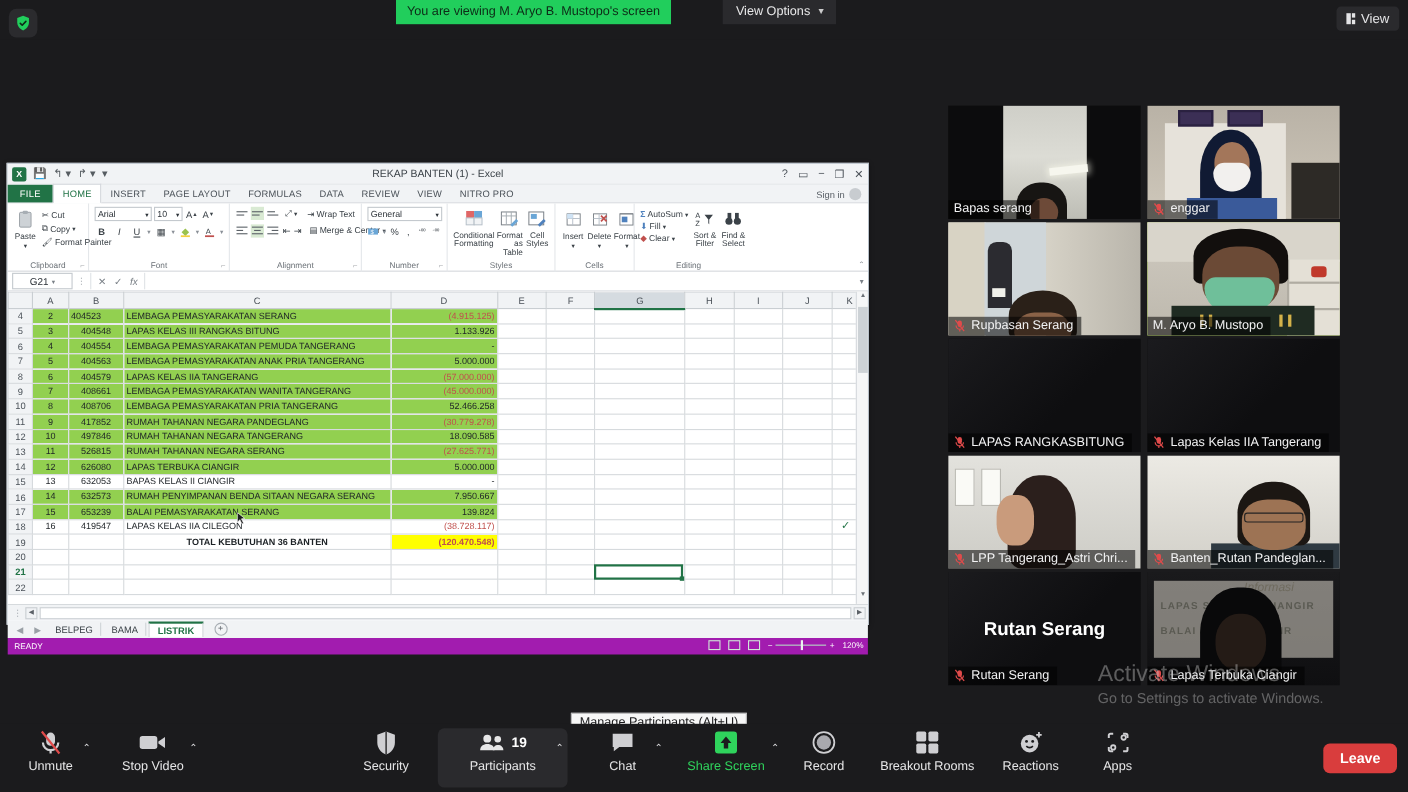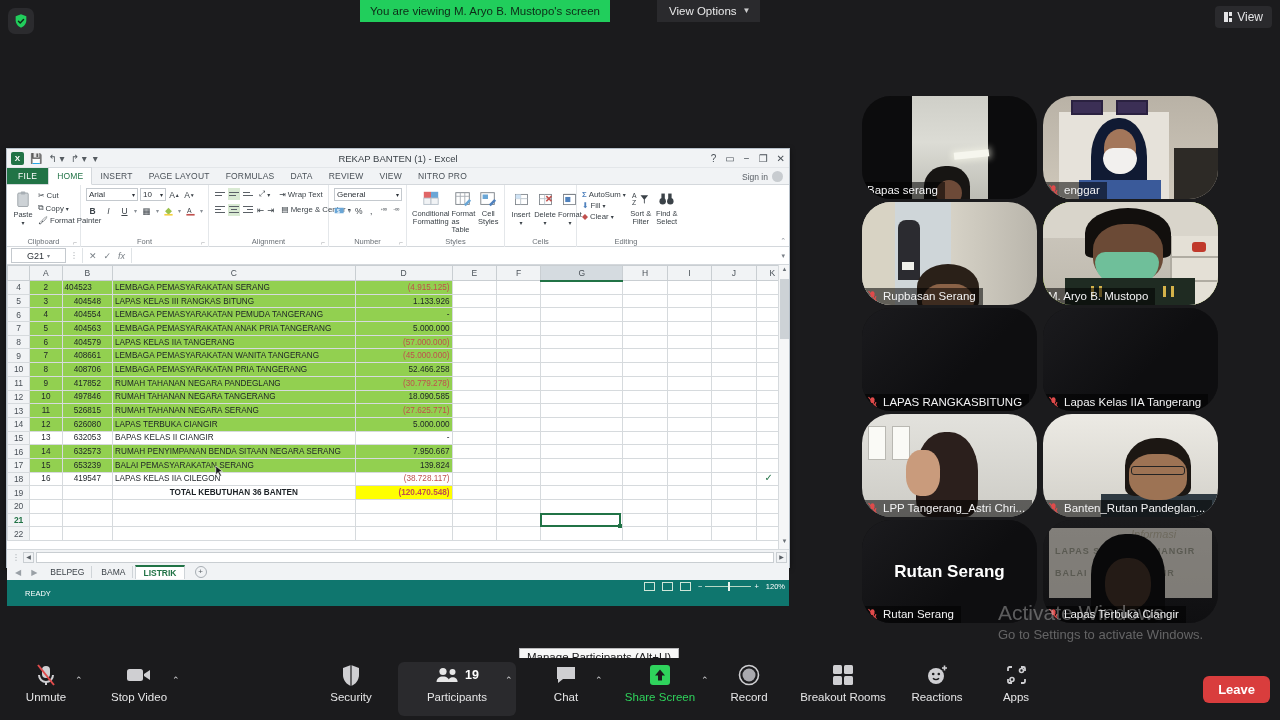--- a/index.html
+++ b/index.html
@@ -124,34 +124,34 @@
 
   .hscrollbar { height: 15px; background: #f1f3f5; display: flex; align-items: center; padding: 0 2px;
      border-top: 1px solid #d6dadd; }
   .sheetbar { height: 16px; background: #f1f3f5; display: flex; align-items: center; font-size: 8.5px; color: #3b4248;
      padding-left: 4px; gap: 2px; }
   .navarr { color: #9aa0a6; font-size: 8px; padding: 0 4px; }
   .sheet { padding: 1px 7px; color: #3b4248; border-right: 1px solid #cfd4d8; }
   .sheet.active { background: #fff; color: #217346; font-weight: bold; border: 1px solid #cfd4d8; border-top: 2px solid #217346; border-bottom:none; }
   .addsheet { width: 12px; height: 12px; border-radius: 50%; border: 1px solid #a8aeb4; color: #5b6167;
      font-size: 8px; text-align: center; line-height: 10px; margin-left: 8px; }
-  .statusbar { height: 26px; background: #0f766e; color: #fff; font-size: 7.5px; display: flex; align-items: center;
-     padding: 0 18px; position: relative; }
+  .statusbar { height: 15px; background: #a21caf; color: #fff; font-size: 7.5px; display: flex; align-items: center;
+     padding: 0 6px; position: relative; }
   .sb-right { position: absolute; right: 4px; top: 0; height: 13px; display: flex; align-items: center; gap: 7px; }
   .viewico { width: 11px; height: 9px; border: 1px solid #cfe6d8; display:flex; }
   .zoomslider { display: flex; align-items: center; gap: 3px; font-size: 7.5px; }
   .zline { width: 46px; height: 1px; background: #b7d8c5; position: relative; }
   .zknob { position: absolute; left: 23px; top: -4px; width: 2px; height: 9px; background: #eaf4ee; }
   .hthumb { flex: 1; height: 11px; background: #fff; border: 1px solid #c9ced2; margin: 0 2px; }
   .harr { width: 11px; height: 11px; border: 1px solid #c9ced2; background: #f1f3f5; font-size: 6px; text-align: center;
      line-height: 9px; color: #5b6167; }
 
   
   .tiles { position: absolute; left: 862px; top: 96px; width: 358px; height: 526px; }
-  .tile { position: absolute; width: 175px; height: 103px; background: #141416; overflow: hidden; border-radius: 29px; }
+  .tile { position: absolute; width: 175px; height: 103px; background: #141416; overflow: hidden; }
   .tile.active { outline: 2px solid #b5e04a; outline-offset: -2px; }
   .tile .namebar {
     position: absolute; left: 0; bottom: 0; max-width: 100%;
     background: rgba(0,0,0,.55); color: #f2f2f3; font-size: 11.5px;
     padding: 2px 7px 3px 5px; display: flex; align-items: center; gap: 5px;
     white-space: nowrap; overflow: hidden; text-overflow: ellipsis;
   }
   .mic-off { width: 11px; height: 12px; flex: 0 0 auto; }
   .bignametile { position: absolute; inset: 0; display: flex; align-items: center; justify-content: center;
      color: #fff; font-size: 17px; font-weight: bold; }
@@ -476,21 +476,21 @@
             <span style="text-align:center;line-height:8px">Conditional Formatting</span>
           </div>
           <div class="bigbtn" style="width:30px">
             <span class="bigico">
               <svg viewBox="0 0 20 20" width="18" height="18">
                   <rect x="2" y="3" width="15" height="13" fill="#fff" stroke="#7a8087"></rect>
                   <path d="M2 7h15M7 3v13M12 3v13" stroke="#a7aeb4"></path>
                   <path d="M11 16l6-6 2 2-6 6z" fill="#6aa6d6"></path>
                 </svg>
             </span>
-            <span style="text-align:left;line-height:8px">Format as Table</span>
+            <span style="text-align:right;line-height:8px">Format as Table</span>
           </div>
           <div class="bigbtn" style="width:24px">
             <span class="bigico">
               <svg viewBox="0 0 20 20" width="18" height="18">
                   <rect x="2" y="3" width="15" height="13" fill="#fff" stroke="#7a8087"></rect>
                   <rect x="4" y="5" width="6" height="5" fill="#6aa6d6"></rect>
                   <path d="M11 16l6-6 2 2-6 6z" fill="#4f81bd"></path>
                 </svg>
             </span>
             <span style="text-align:center;line-height:8px">Cell Styles</span>

